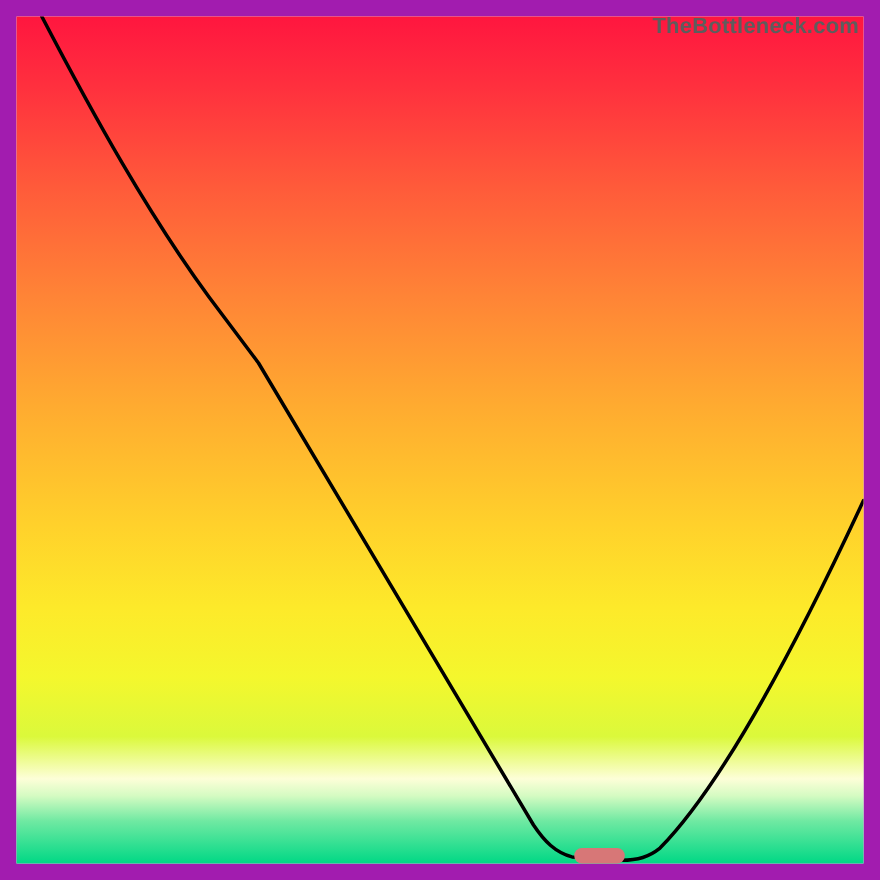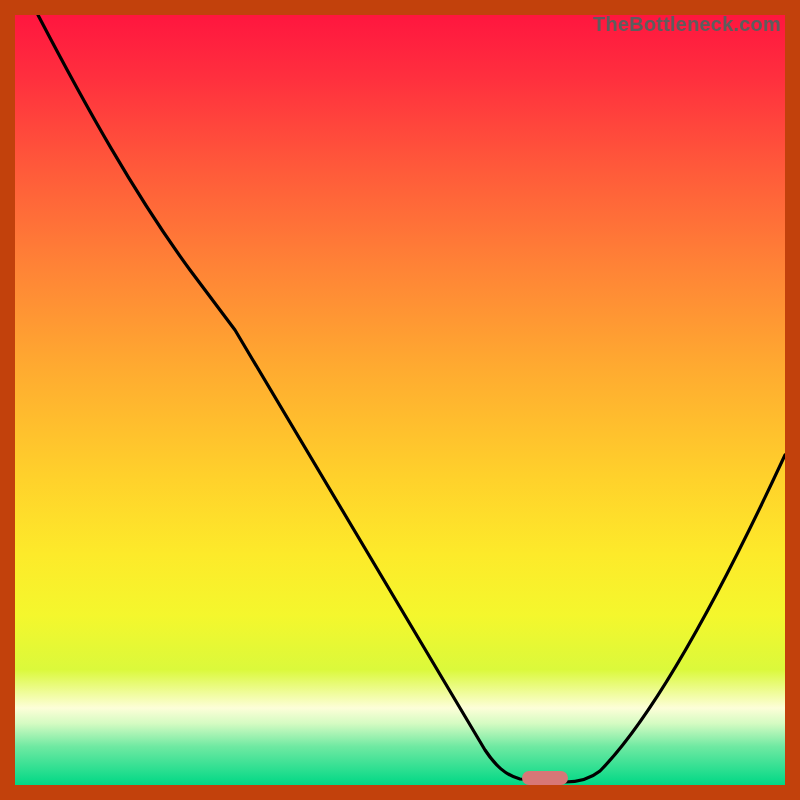--- a/index.html
+++ b/index.html
@@ -8,21 +8,21 @@
     width: 800px;
     height: 800px;
     overflow: hidden;
     background: #000;
     font-family: Arial, Helvetica, sans-serif;
   }
   .frame {
     position: relative;
     width: 800px;
     height: 800px;
-    background: #c2410c;
+    background: #a21caf;
   }
   .plot-area {
     position: absolute;
     left: 15px;
     top: 15px;
     width: 770px;
     height: 770px;
     background: #fff;
   }
   .gradient {

